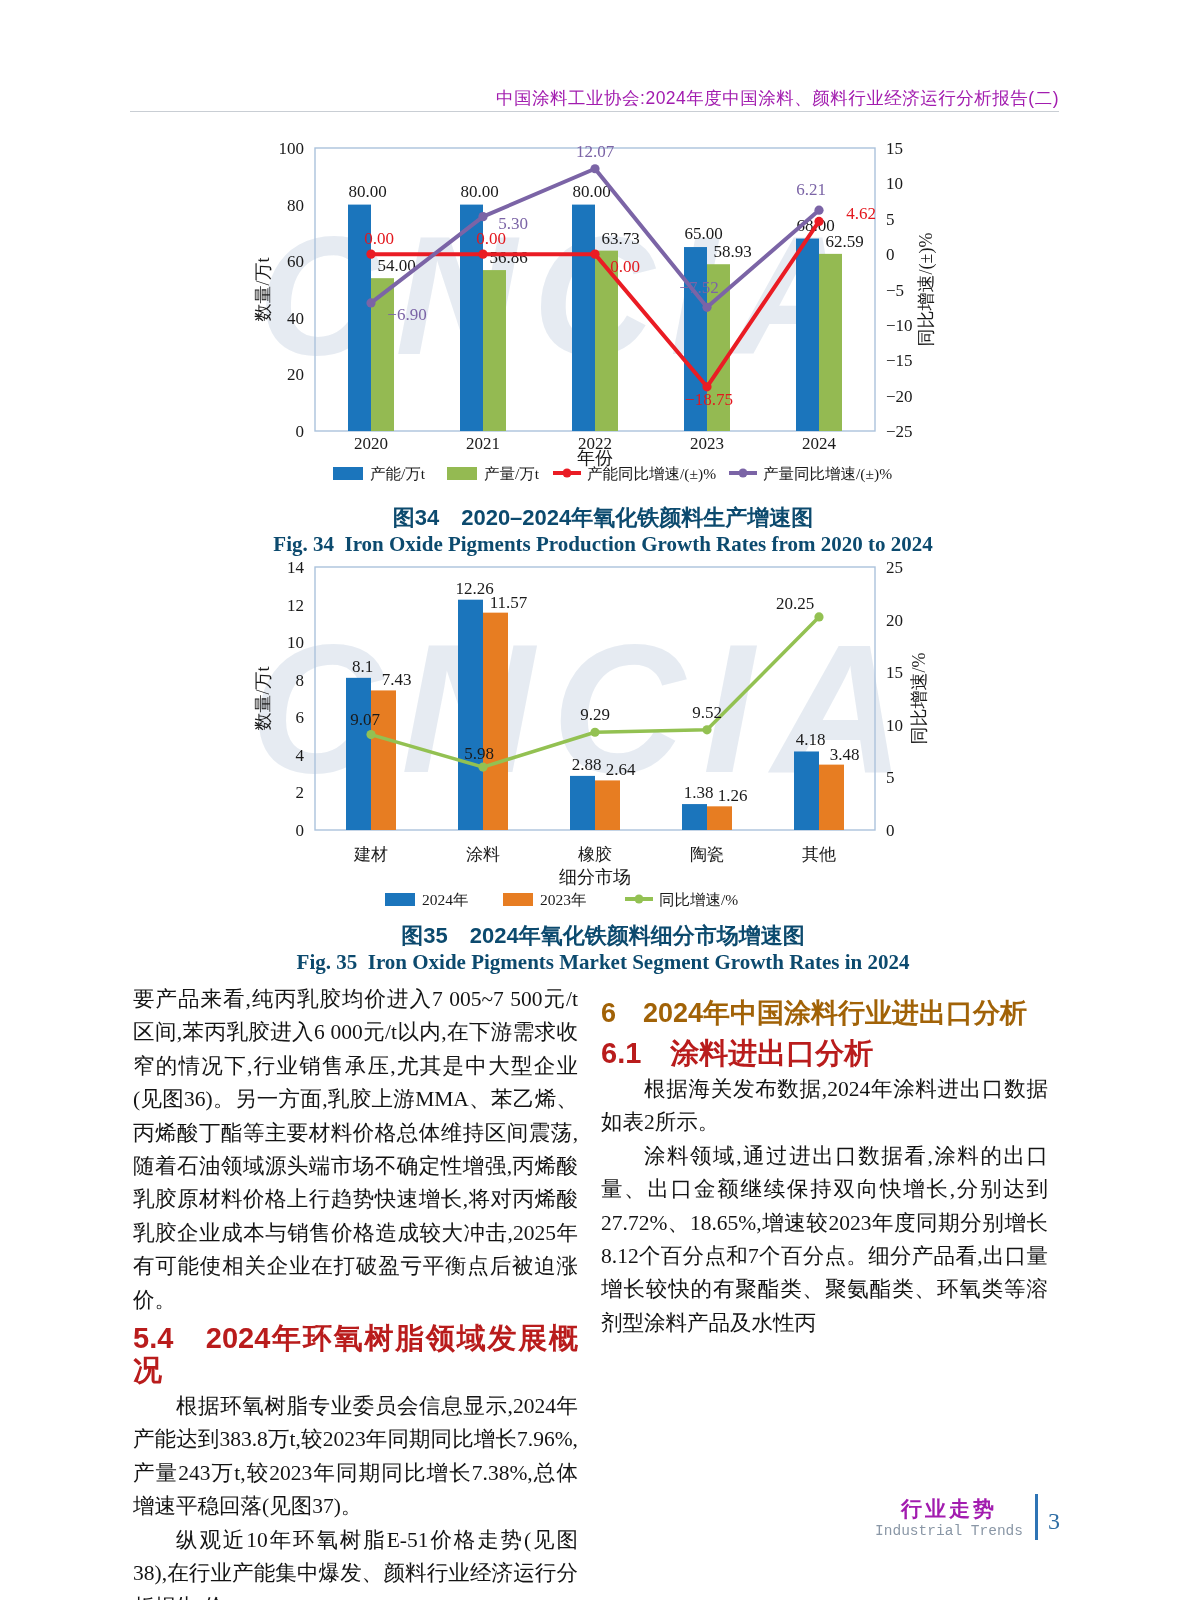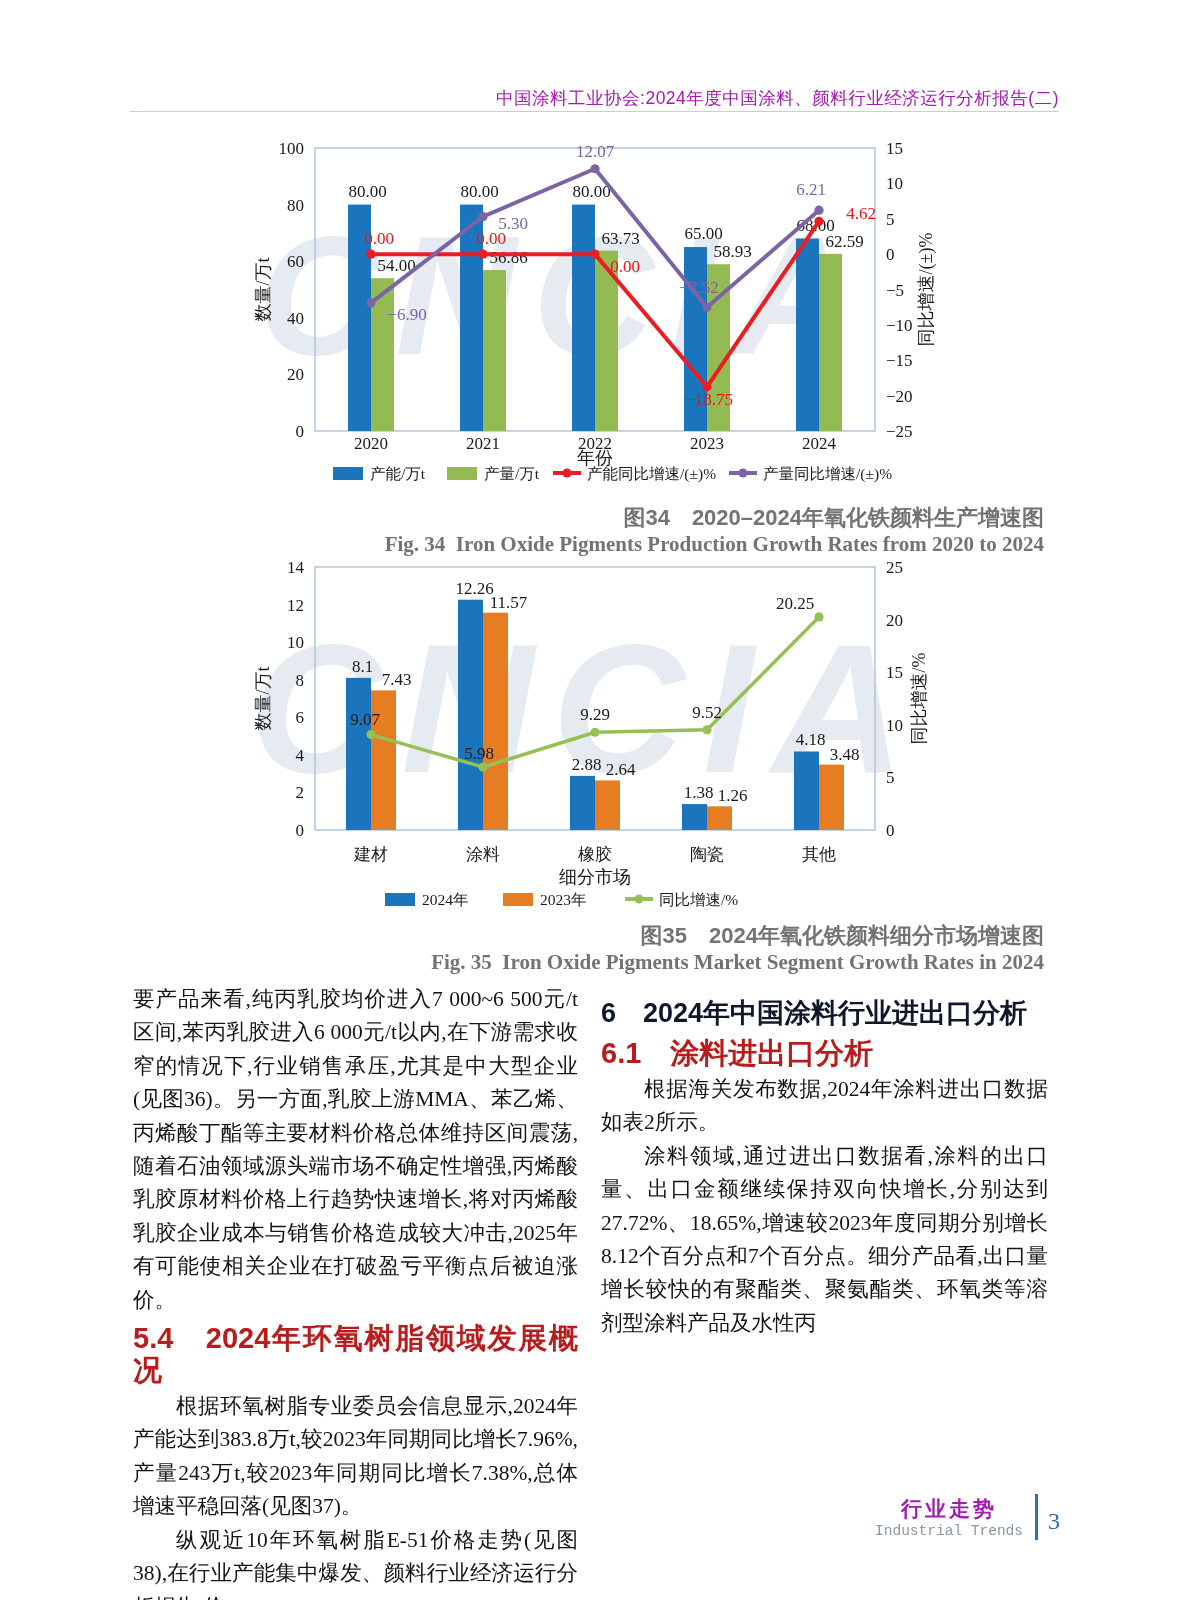--- a/index.html
+++ b/index.html
@@ -8,34 +8,34 @@
   .header-title{position:absolute;top:86px;right:128px;font-size:17.5px;color:#a21caf;
         font-family:"Liberation Sans","DejaVu Sans",sans-serif;letter-spacing:.5px;}
   .header-rule{position:absolute;top:111px;left:130px;right:128px;height:1px;background:#c9ced4;}
   .wm{position:absolute;font-family:"Liberation Sans","DejaVu Sans",sans-serif;font-style:italic;
         font-weight:bold;color:rgba(178,193,215,0.33);z-index:0;line-height:1;}
   .wm1{left:258px;top:212px;font-size:168px;letter-spacing:16px;}
   .wm2{left:250px;top:616px;font-size:184px;letter-spacing:18px;}
   svg.chart{position:absolute;z-index:1;}
   #chart34{left:235px;top:138px;}
   #chart35{left:235px;top:555px;}
-  .cap{position:absolute;left:124px;width:920px;text-align:right;z-index:2;color:#737373;}
+  .cap{position:absolute;left:143px;width:920px;text-align:center;z-index:2;color:#0c4a6e;}
   .cap.zh{font-family:"Liberation Sans","DejaVu Sans",sans-serif;font-weight:bold;font-size:22px;}
   .cap.en{font-family:"Liberation Serif","DejaVu Serif",serif;font-weight:bold;font-size:21px;}
   .cap34zh{top:503px;}.cap34en{top:532px;}
   .cap35zh{top:921px;}.cap35en{top:950px;}
   .col{position:absolute;top:983px;font-size:21.5px;line-height:33.4px;text-align:justify;z-index:2;}
   .colL{left:133px;width:445px;}
   .colR{left:601px;width:447px;}
   .col p{margin:0;text-indent:2em;}
   .col p.noindent{text-indent:0;}
   .h-sub{margin:5px 0 4px 0;font-family:"Liberation Sans","DejaVu Sans",sans-serif;font-weight:bold;
         font-size:29px;color:#b91c1c;line-height:32px;text-indent:0;}
   .h-main{margin:12px 0 6px 0;font-family:"Liberation Sans","DejaVu Sans",sans-serif;font-weight:bold;
-        font-size:27px;color:#0f172a;line-height:36px;text-indent:0;}
+        font-size:27px;color:#a16207;line-height:36px;text-indent:0;}
   .footer{position:absolute;top:1494px;right:127px;display:flex;align-items:center;z-index:2;}
   .f-labels{display:flex;flex-direction:column;align-items:center;}
   .f-zh{font-family:"Liberation Sans","DejaVu Sans",sans-serif;font-weight:bold;font-size:21px;
         color:#a21caf;letter-spacing:3px;}
   .f-en{font-family:Liberation Mono, monospace;font-size:14.5px;color:#8a97a6;}
   .f-bar{width:3px;height:46px;background:#2e74b5;margin:0 10px 0 12px;}
   .f-page{font-size:24px;color:#2e6da4;padding-top:8px;font-family:"Liberation Serif",serif;}
 </style>
 </head>
 <body>
@@ -189,21 +189,21 @@
       <rect x="268" y="338" width="30" height="13" fill="#e77d22"></rect>
       <text x="305" y="350" text-anchor="start" font-size="15.5" fill="#1a1a1a">2023年</text>
       <line x1="390" y1="344" x2="418" y2="344" stroke="#93c152" stroke-width="4"></line>
       <circle cx="404" cy="344" r="4.5" fill="#93c152"></circle>
       <text x="424" y="350" text-anchor="start" font-size="15.5" fill="#1a1a1a">同比增速/%</text>
     </svg>
   <div class="cap zh cap35zh">图35　2024年氧化铁颜料细分市场增速图</div>
   <div class="cap en cap35en">Fig. 35&nbsp;&nbsp;Iron Oxide Pigments Market Segment Growth Rates in 2024</div>
 
   <div class="col colL">
-    <p class="noindent">要产品来看,纯丙乳胶均价进入7 000~6 500元/t区间,苯丙乳胶进入6 000元/t以内,在下游需求收窄的情况下,行业销售承压,尤其是中大型企业(见图36)。另一方面,乳胶上游MMA、苯乙烯、丙烯酸丁酯等主要材料价格总体维持区间震荡,随着石油领域源头端市场不确定性增强,丙烯酸乳胶原材料价格上行趋势快速增长,将对丙烯酸乳胶企业成本与销售价格造成较大冲击,2025年有可能使相关企业在打破盈亏平衡点后被迫涨价。</p>
+    <p class="noindent">要产品来看,纯丙乳胶均价进入7 005~7 500元/t区间,苯丙乳胶进入6 000元/t以内,在下游需求收窄的情况下,行业销售承压,尤其是中大型企业(见图36)。另一方面,乳胶上游MMA、苯乙烯、丙烯酸丁酯等主要材料价格总体维持区间震荡,随着石油领域源头端市场不确定性增强,丙烯酸乳胶原材料价格上行趋势快速增长,将对丙烯酸乳胶企业成本与销售价格造成较大冲击,2025年有可能使相关企业在打破盈亏平衡点后被迫涨价。</p>
     <h3 class="h-sub">5.4　2024年环氧树脂领域发展概况</h3>
     <p>根据环氧树脂专业委员会信息显示,2024年产能达到383.8万t,较2023年同期同比增长7.96%,产量243万t,较2023年同期同比增长7.38%,总体增速平稳回落(见图37)。</p>
     <p>纵观近10年环氧树脂E-51价格走势(见图38),在行业产能集中爆发、颜料行业经济运行分析报告,价</p>
   </div>
 
   <div class="col colR">
     <h2 class="h-main">6　2024年中国涂料行业进出口分析</h2>
     <h3 class="h-sub">6.1　涂料进出口分析</h3>
     <p>根据海关发布数据,2024年涂料进出口数据如表2所示。</p>
     <p>涂料领域,通过进出口数据看,涂料的出口量、出口金额继续保持双向快增长,分别达到27.72%、18.65%,增速较2023年度同期分别增长8.12个百分点和7个百分点。细分产品看,出口量增长较快的有聚酯类、聚氨酯类、环氧类等溶剂型涂料产品及水性丙</p>

